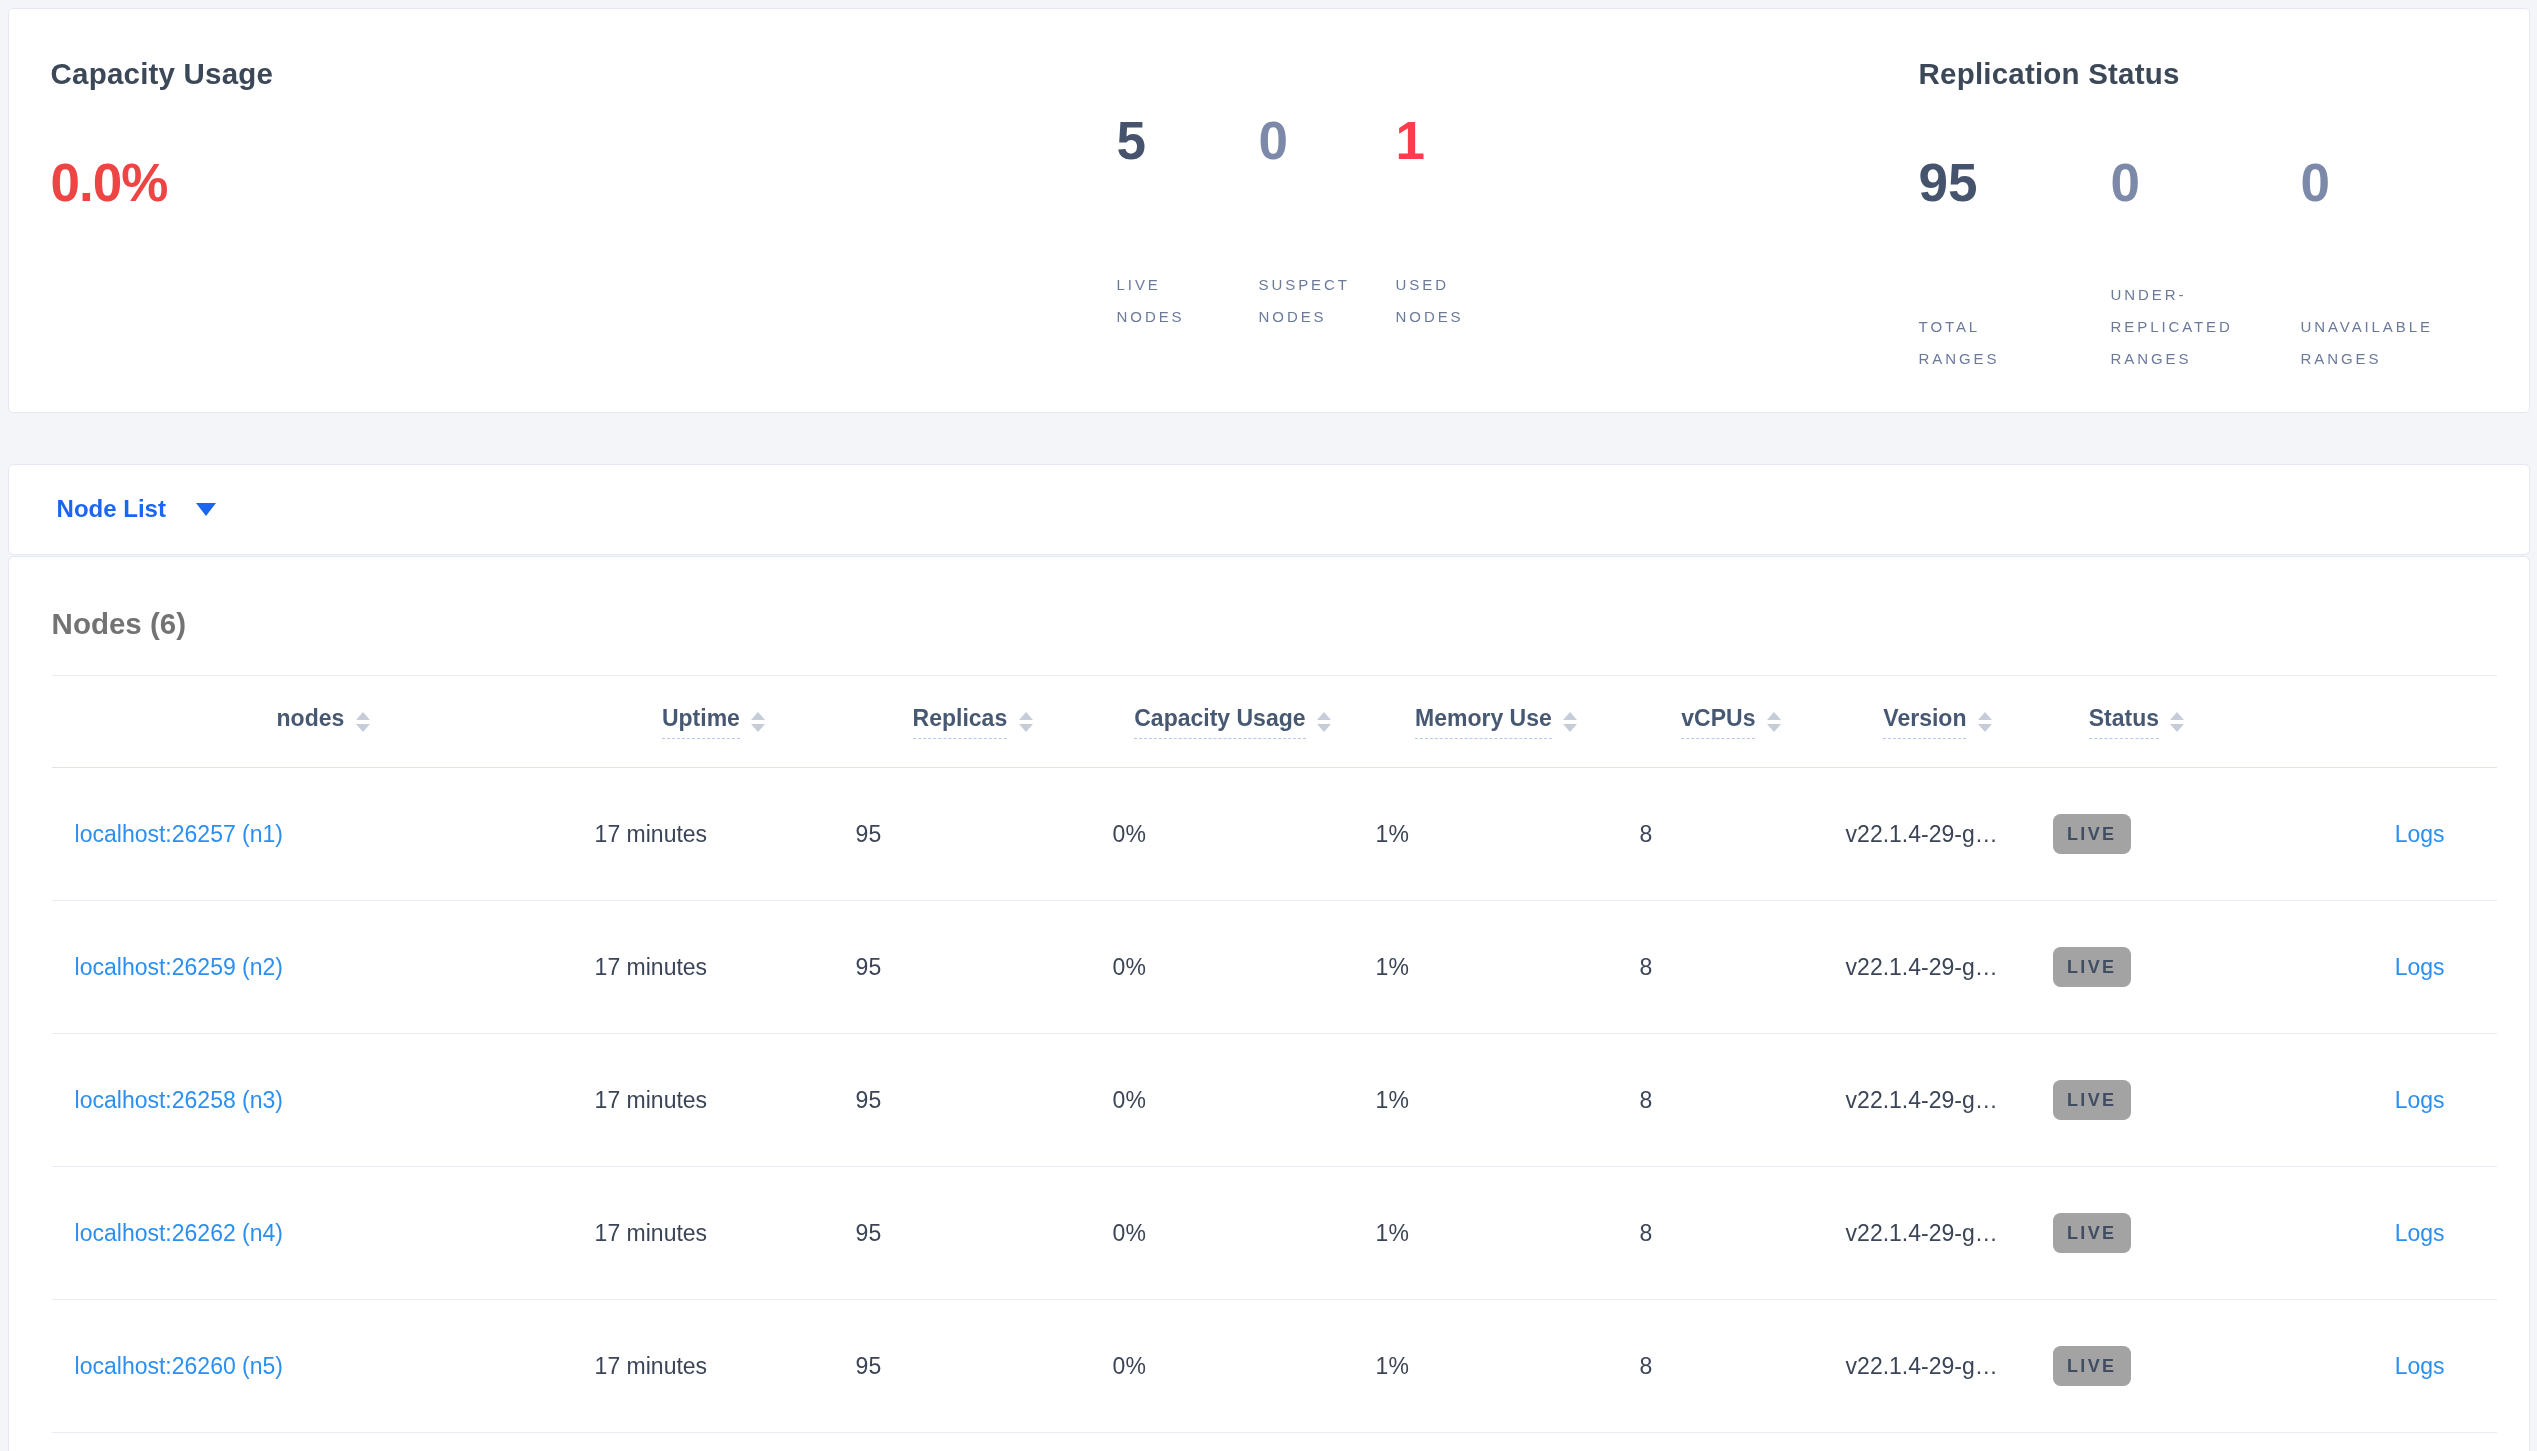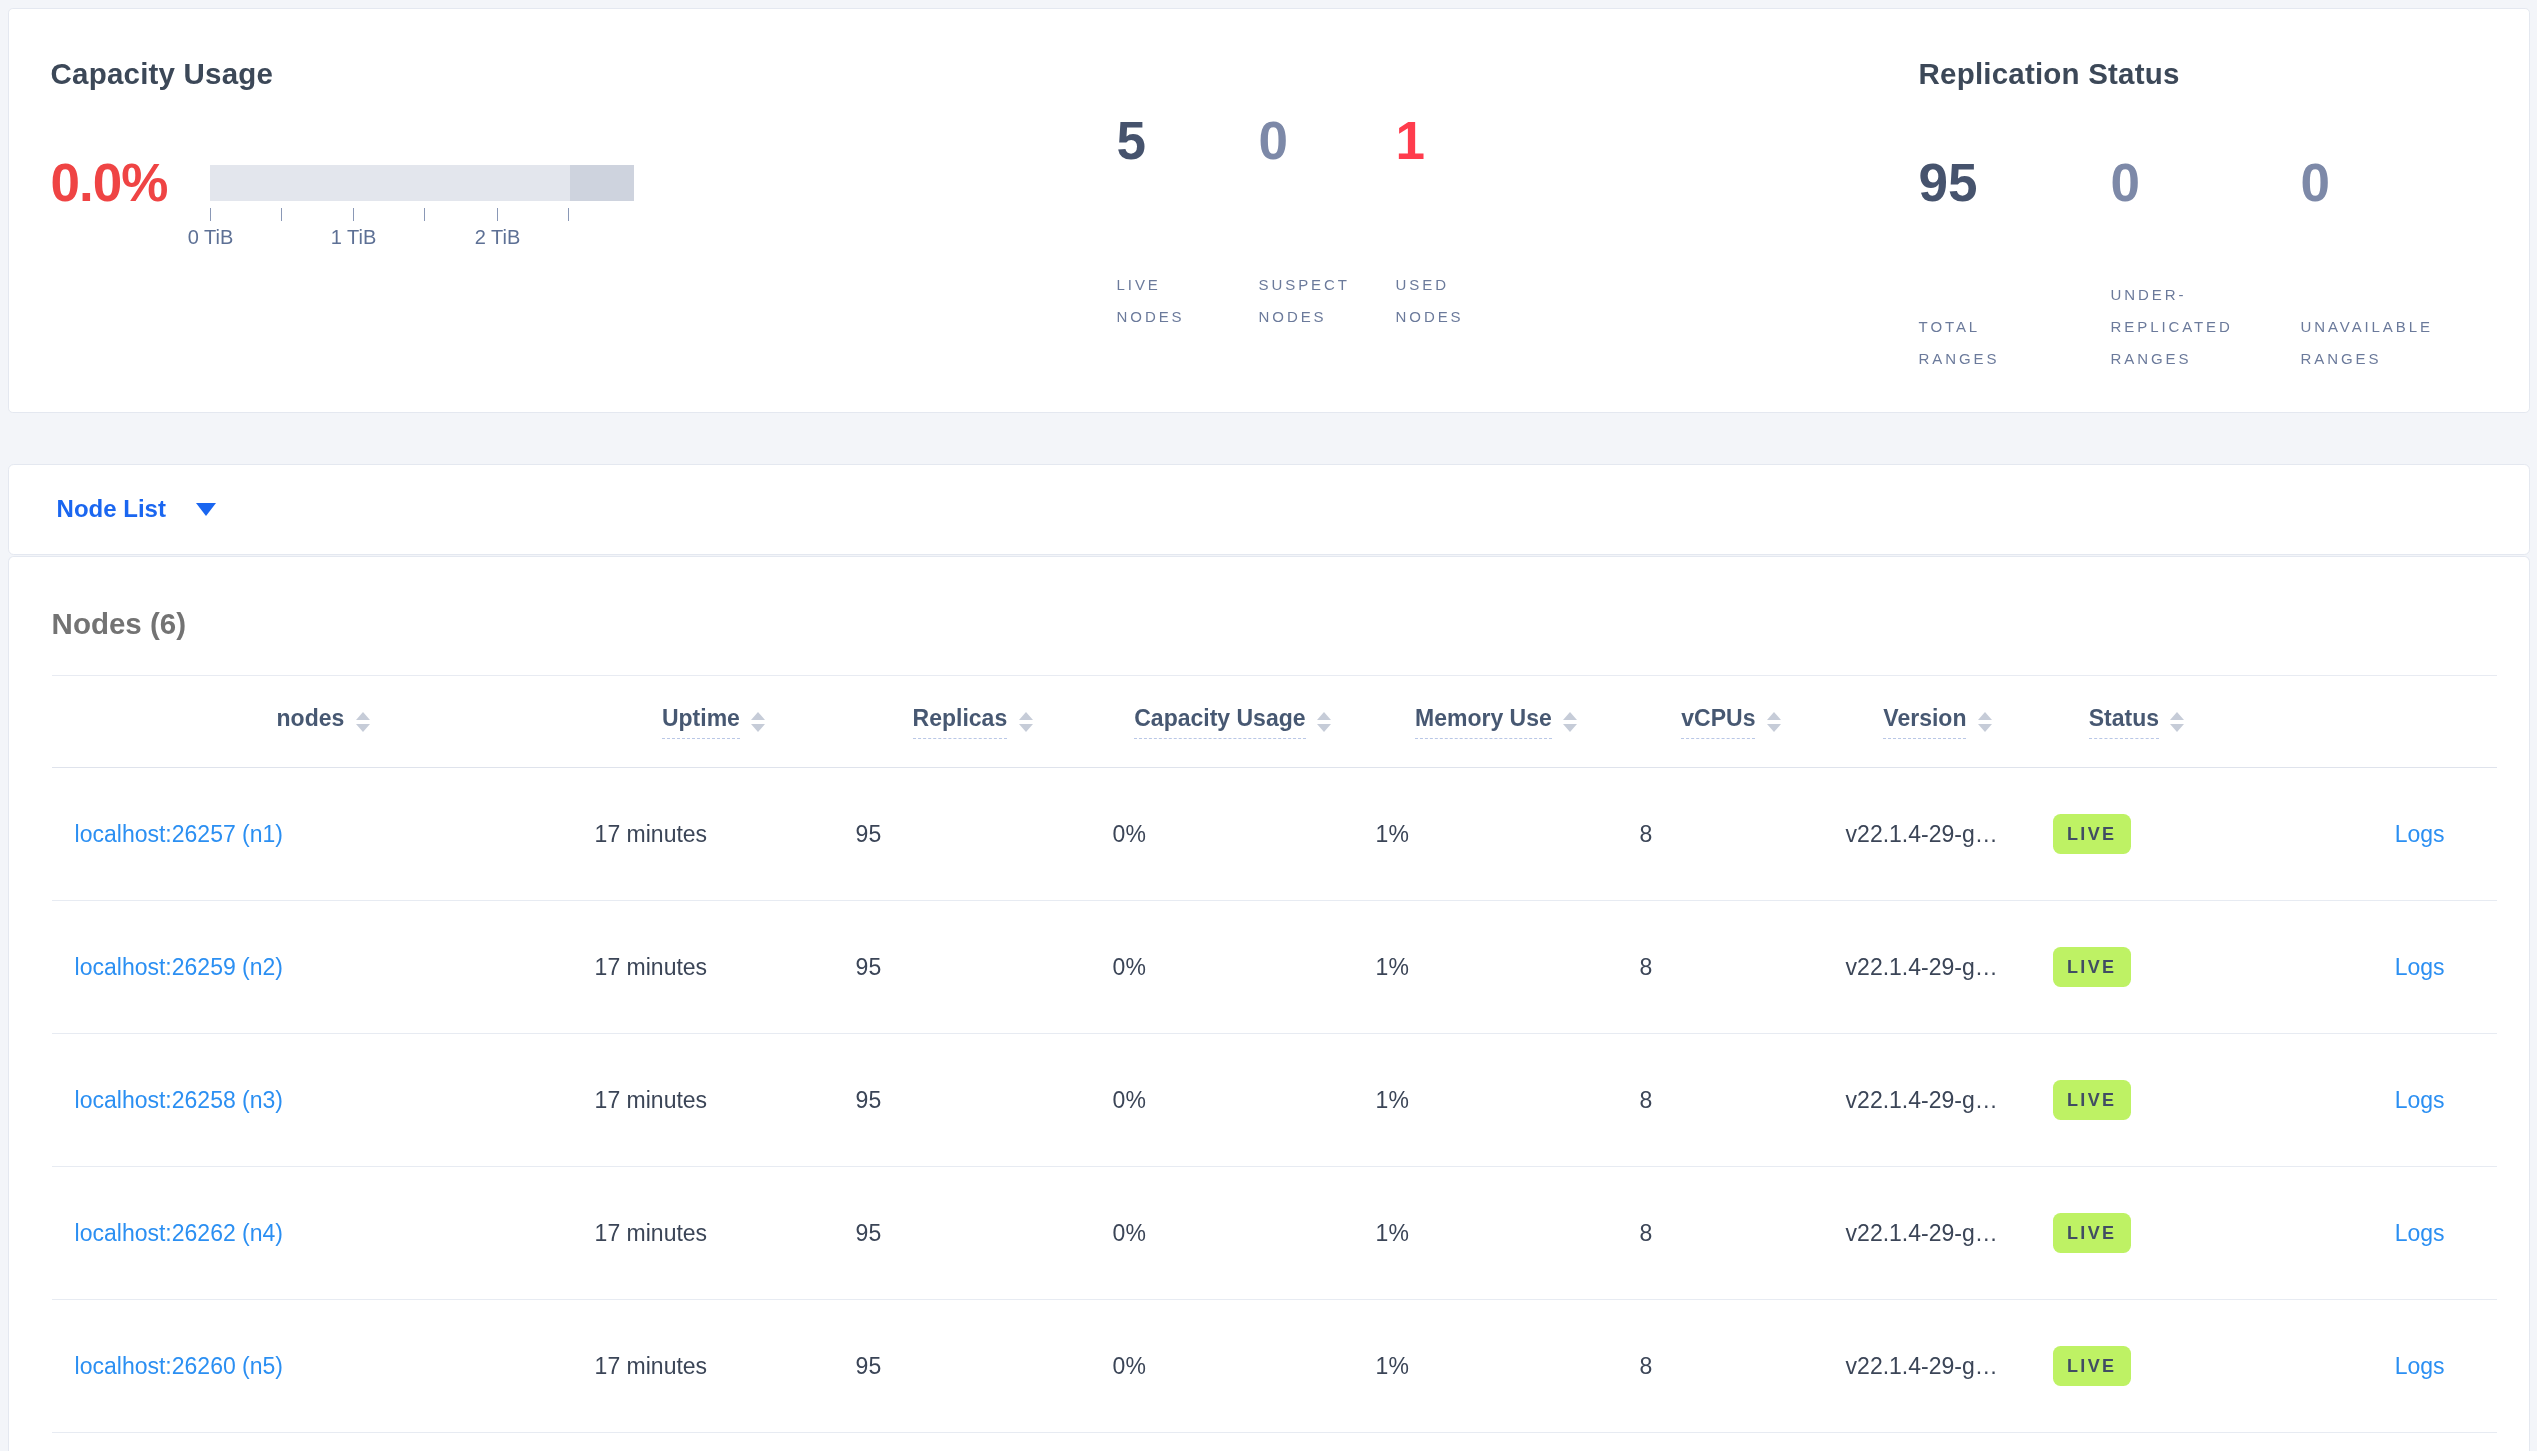--- a/index.html
+++ b/index.html
@@ -131,54 +131,36 @@
   }
   tbody td {
     height:133px; vertical-align:middle;
     font-size:23px; color:#3b4557;
     padding-left:23px; border-bottom:1.9px solid #e7ebf2;
     white-space:nowrap; overflow:hidden;
   }
   td.cell-logs { text-align:right; padding-right:52px; }
   a.table-link { color:#2b8ff2; text-decoration:none; cursor:pointer; }
   .status-badge {
-    display:inline-block; background:#bef264; color:#414d63;
+    display:inline-block; background:#a3a3a3; color:#414d63;
     font-size:18px; font-weight:700; letter-spacing:2.4px;
     padding:9.5px 14.3px; border-radius:7.6px;
   }
 </style>
 </head>
 <body>
 
 <div class="page">
 
   <section class="top-panel">
 
     <div class="summary-section sec-capacity">
       <h3 class="sec-title">Capacity Usage</h3>
       <div class="cap-row">
         <div class="cap-pct">0.0%</div>
-        <div class="cap-chart">
-          <div class="cap-bar">
-            <div class="cap-bar-dark" style="width:15%;"></div>
-          </div>
-          <div class="cap-ticks">
-            <span class="cap-tick" style="left:0px"></span>
-            <span class="cap-tick" style="left:71px"></span>
-            <span class="cap-tick" style="left:143px"></span>
-            <span class="cap-tick" style="left:214px"></span>
-            <span class="cap-tick" style="left:287px"></span>
-            <span class="cap-tick" style="left:358px"></span>
-          </div>
-          <div class="cap-tick-labels">
-            <span class="cap-tick-label" style="left:1px">0 TiB</span>
-            <span class="cap-tick-label" style="left:144px">1 TiB</span>
-            <span class="cap-tick-label" style="left:288px">2 TiB</span>
-          </div>
-        </div>
       </div>
     </div>
 
     <div class="summary-section sec-nodes">
       <div class="stats-row">
         <div class="stat-cell">
           <div class="stat-value" style="color: rgb(70, 83, 109);">5</div>
           <div class="stat-label">LIVE NODES</div>
         </div>
         <div class="stat-cell">

